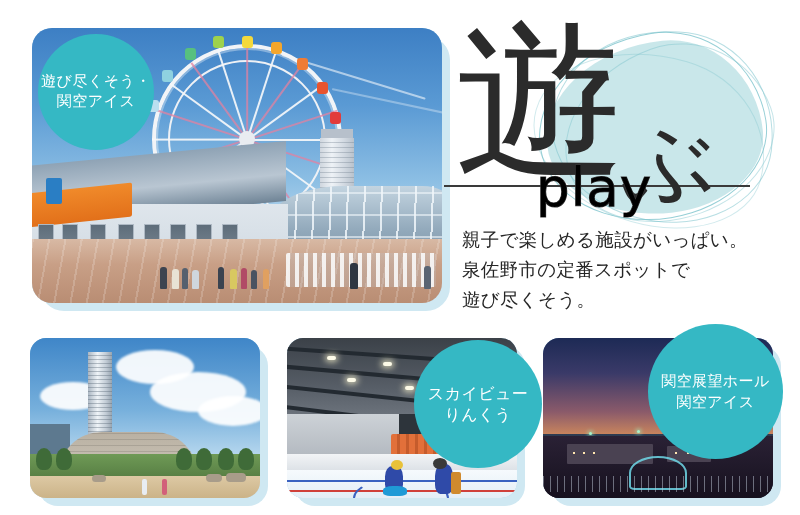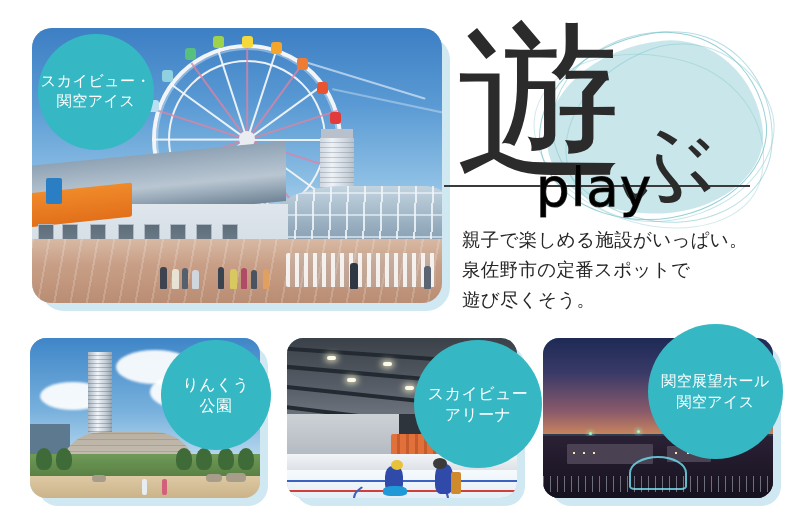--- a/index.html
+++ b/index.html
@@ -325,21 +325,21 @@
       <div class="ppl" style="left:198px;width:7px;height:20px;background:#d8c860;"></div>
       <div class="ppl" style="left:209px;width:6px;height:21px;background:#b14a66;"></div>
       <div class="ppl" style="left:219px;width:6px;height:19px;background:#4a5361;"></div>
       <div class="ppl" style="left:231px;width:6px;height:20px;background:#e0a060;"></div>
       <div class="ppl" style="left:318px;width:8px;height:26px;background:#2f3742;"></div>
       <div class="ppl" style="left:392px;width:7px;height:23px;background:#5a6472;"></div>
     </div>
   </div>
 
   <div class="bubble" id="hero-bubble">
-    <span>スカイビュー・</span>
+    <span>遊び尽くそう・</span>
     <span>関空アイス</span>
   </div>
 
   <div class="headline">
 
     <div class="blob">
       <div class="fill"></div>
       <div class="ring r1"></div>
       <div class="ring r2"></div>
       <div class="ring r3"></div>
@@ -376,24 +376,20 @@
       <div class="pk-tree" style="left:166px;"></div>
       <div class="pk-tree" style="left:188px;"></div>
       <div class="pk-tree" style="left:208px;"></div>
       <div class="pk-sand"></div>
       <div class="pk-rock" style="left:176px;width:16px;height:8px;"></div>
       <div class="pk-rock" style="left:196px;width:20px;height:9px;"></div>
       <div class="pk-rock" style="left:62px;width:14px;height:7px;"></div>
       <div class="pk-person" style="left:112px;background:#e8edf2;"></div>
       <div class="pk-person" style="left:132px;background:#d2607a;"></div>
     </div>
-  </div>
-  <div class="tbubble" id="t0-bubble">
-    <span>りんくう</span>
-    <span>公園</span>
   </div>
 
   <div class="frame thumb" id="t1">
     <div class="shadowplate"></div>
     <div class="photo">
       <div class="ar-roof"></div>
       <div class="ar-beam" style="top:8px;transform:rotate(4deg);"></div>
       <div class="ar-beam" style="top:26px;transform:rotate(5deg);"></div>
       <div class="ar-beam" style="top:46px;transform:rotate(6deg);"></div>
       <div class="ar-beam" style="top:66px;transform:rotate(7deg);"></div>
@@ -414,21 +410,21 @@
       <div class="ar-mascot" style="position:absolute;left:98px;top:128px;width:18px;height:26px;background:#2f4aa8;"></div>
       <div class="ar-mascot" style="position:absolute;left:96px;top:148px;width:24px;height:10px;background:#1f9ad6;"></div>
       <div class="ar-mascot" style="position:absolute;left:104px;top:122px;width:12px;height:10px;background:#e8c23a;border-radius:50%;"></div>
       <div class="ar-mascot" style="position:absolute;left:148px;top:126px;width:18px;height:30px;background:#2f4aa8;"></div>
       <div class="ar-mascot" style="position:absolute;left:146px;top:120px;width:14px;height:11px;background:#3a3a3a;border-radius:50%;"></div>
       <div class="ar-mascot" style="position:absolute;left:164px;top:134px;width:10px;height:22px;background:#d08a2e;border-radius:2px;"></div>
     </div>
   </div>
   <div class="tbubble" id="t1-bubble">
     <span>スカイビュー</span>
-    <span>アリーナ</span>
+    <span>りんくう</span>
   </div>
 
   <div class="frame thumb" id="t2">
     <div class="shadowplate"></div>
     <div class="photo">
       <div class="sv"></div>
       <div class="sv-runway"></div>
       <div class="sv-light" style="left:10px;top:104px;"></div>
       <div class="sv-light" style="left:34px;top:106px;"></div>
       <div class="sv-light" style="left:58px;top:104px;"></div>

